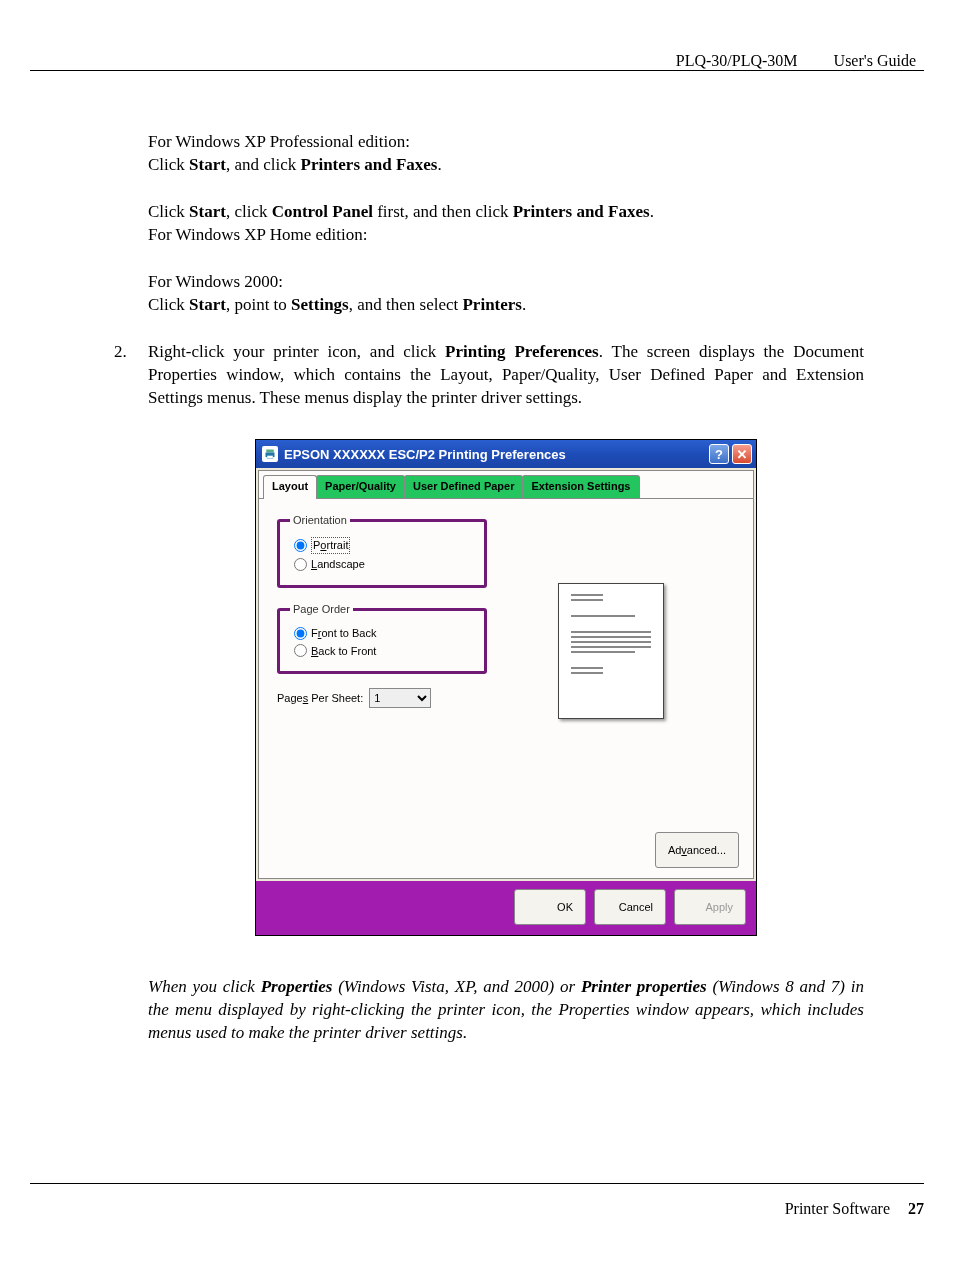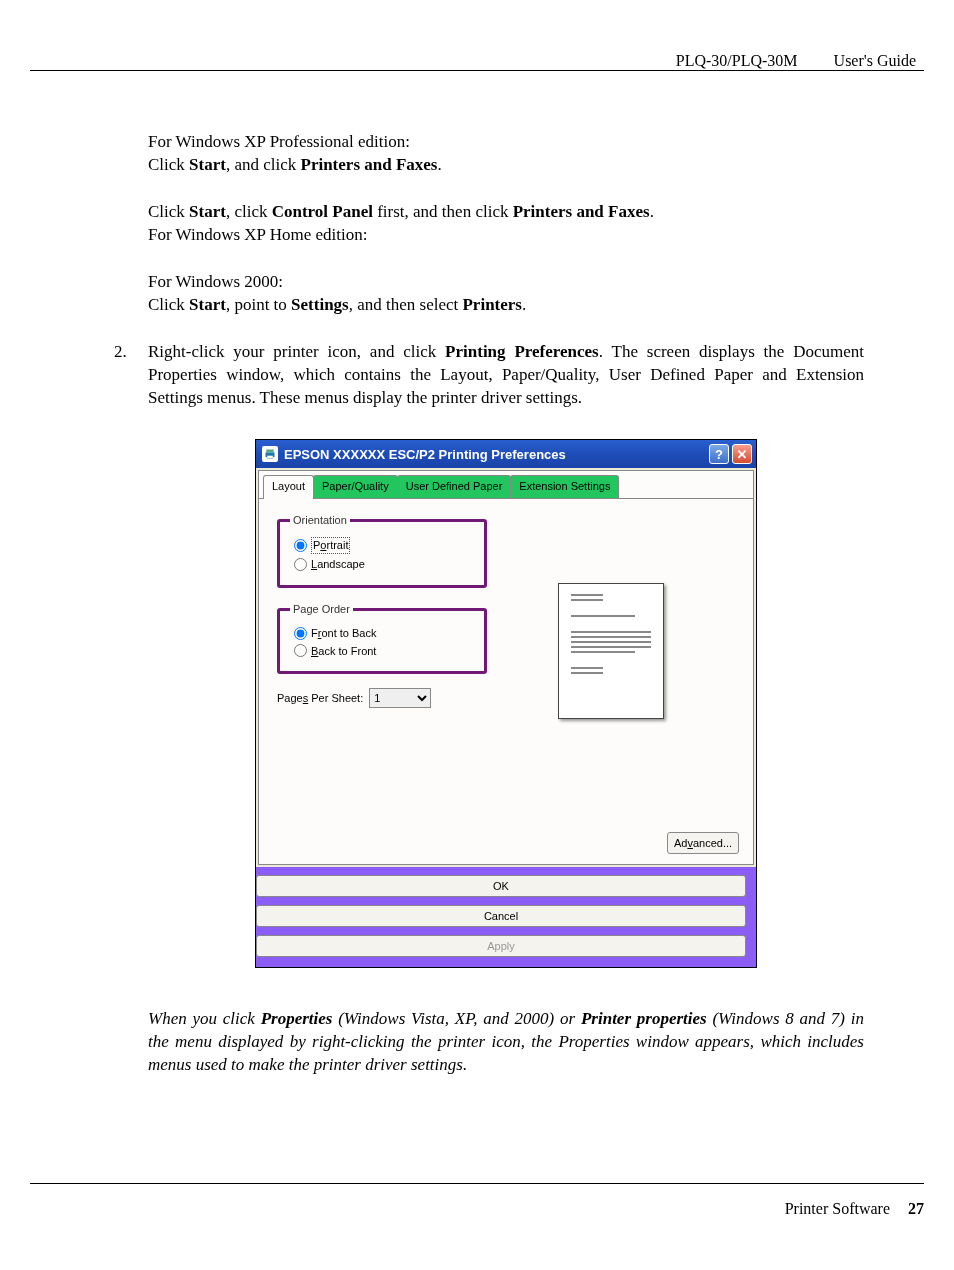--- a/index.html
+++ b/index.html
@@ -92,20 +92,21 @@
   .dialog-body {
     background: #fdfcfa;
     border: 1px solid #888;
     margin: 2px;
   }
   .tabs {
     display: flex;
     padding: 4px 4px 0 4px;
     background: #fdfcfa;
     font-size: 11px;
+    font-weight: bold;
   }
   .tab {
     padding: 3px 8px 4px 8px;
     border: 1px solid #888;
     border-bottom: none;
     background: #22c55e;
     margin-right: -1px;
     border-radius: 3px 3px 0 0;
     position: relative;
   }
@@ -162,33 +163,33 @@
   .pv-line.med { width:80%; }
   .pv-line.full { width:100%; }
   .pv-gap { height:8px; }
   .advanced-row {
     display:flex; justify-content:flex-end;
     padding: 4px 14px 10px 0;
   }
   .btn {
     font-family: Tahoma, Arial, sans-serif;
     font-size: 11px;
-    padding: 2px 0;
+    padding: 2px 12px;
     background: #f4f3ee;
     border: 1px solid #888;
     border-radius: 3px;
     min-width: 72px;
-    height: 22px;
+    height: 36px;
+    text-align: right;
   }
   .btn:disabled { color: #999; }
   .bottom-buttons {
     display:flex; justify-content:flex-end; gap:8px;
     padding: 8px 10px 10px 0;
-    background:#8b5cf6;
-    flex-direction:column;
+    background:#a21caf;
   }
 
   .after-para {
     text-align: justify;
     font-style: italic;
   }
 
   .footer {
     position: absolute;
     bottom: 52px;

